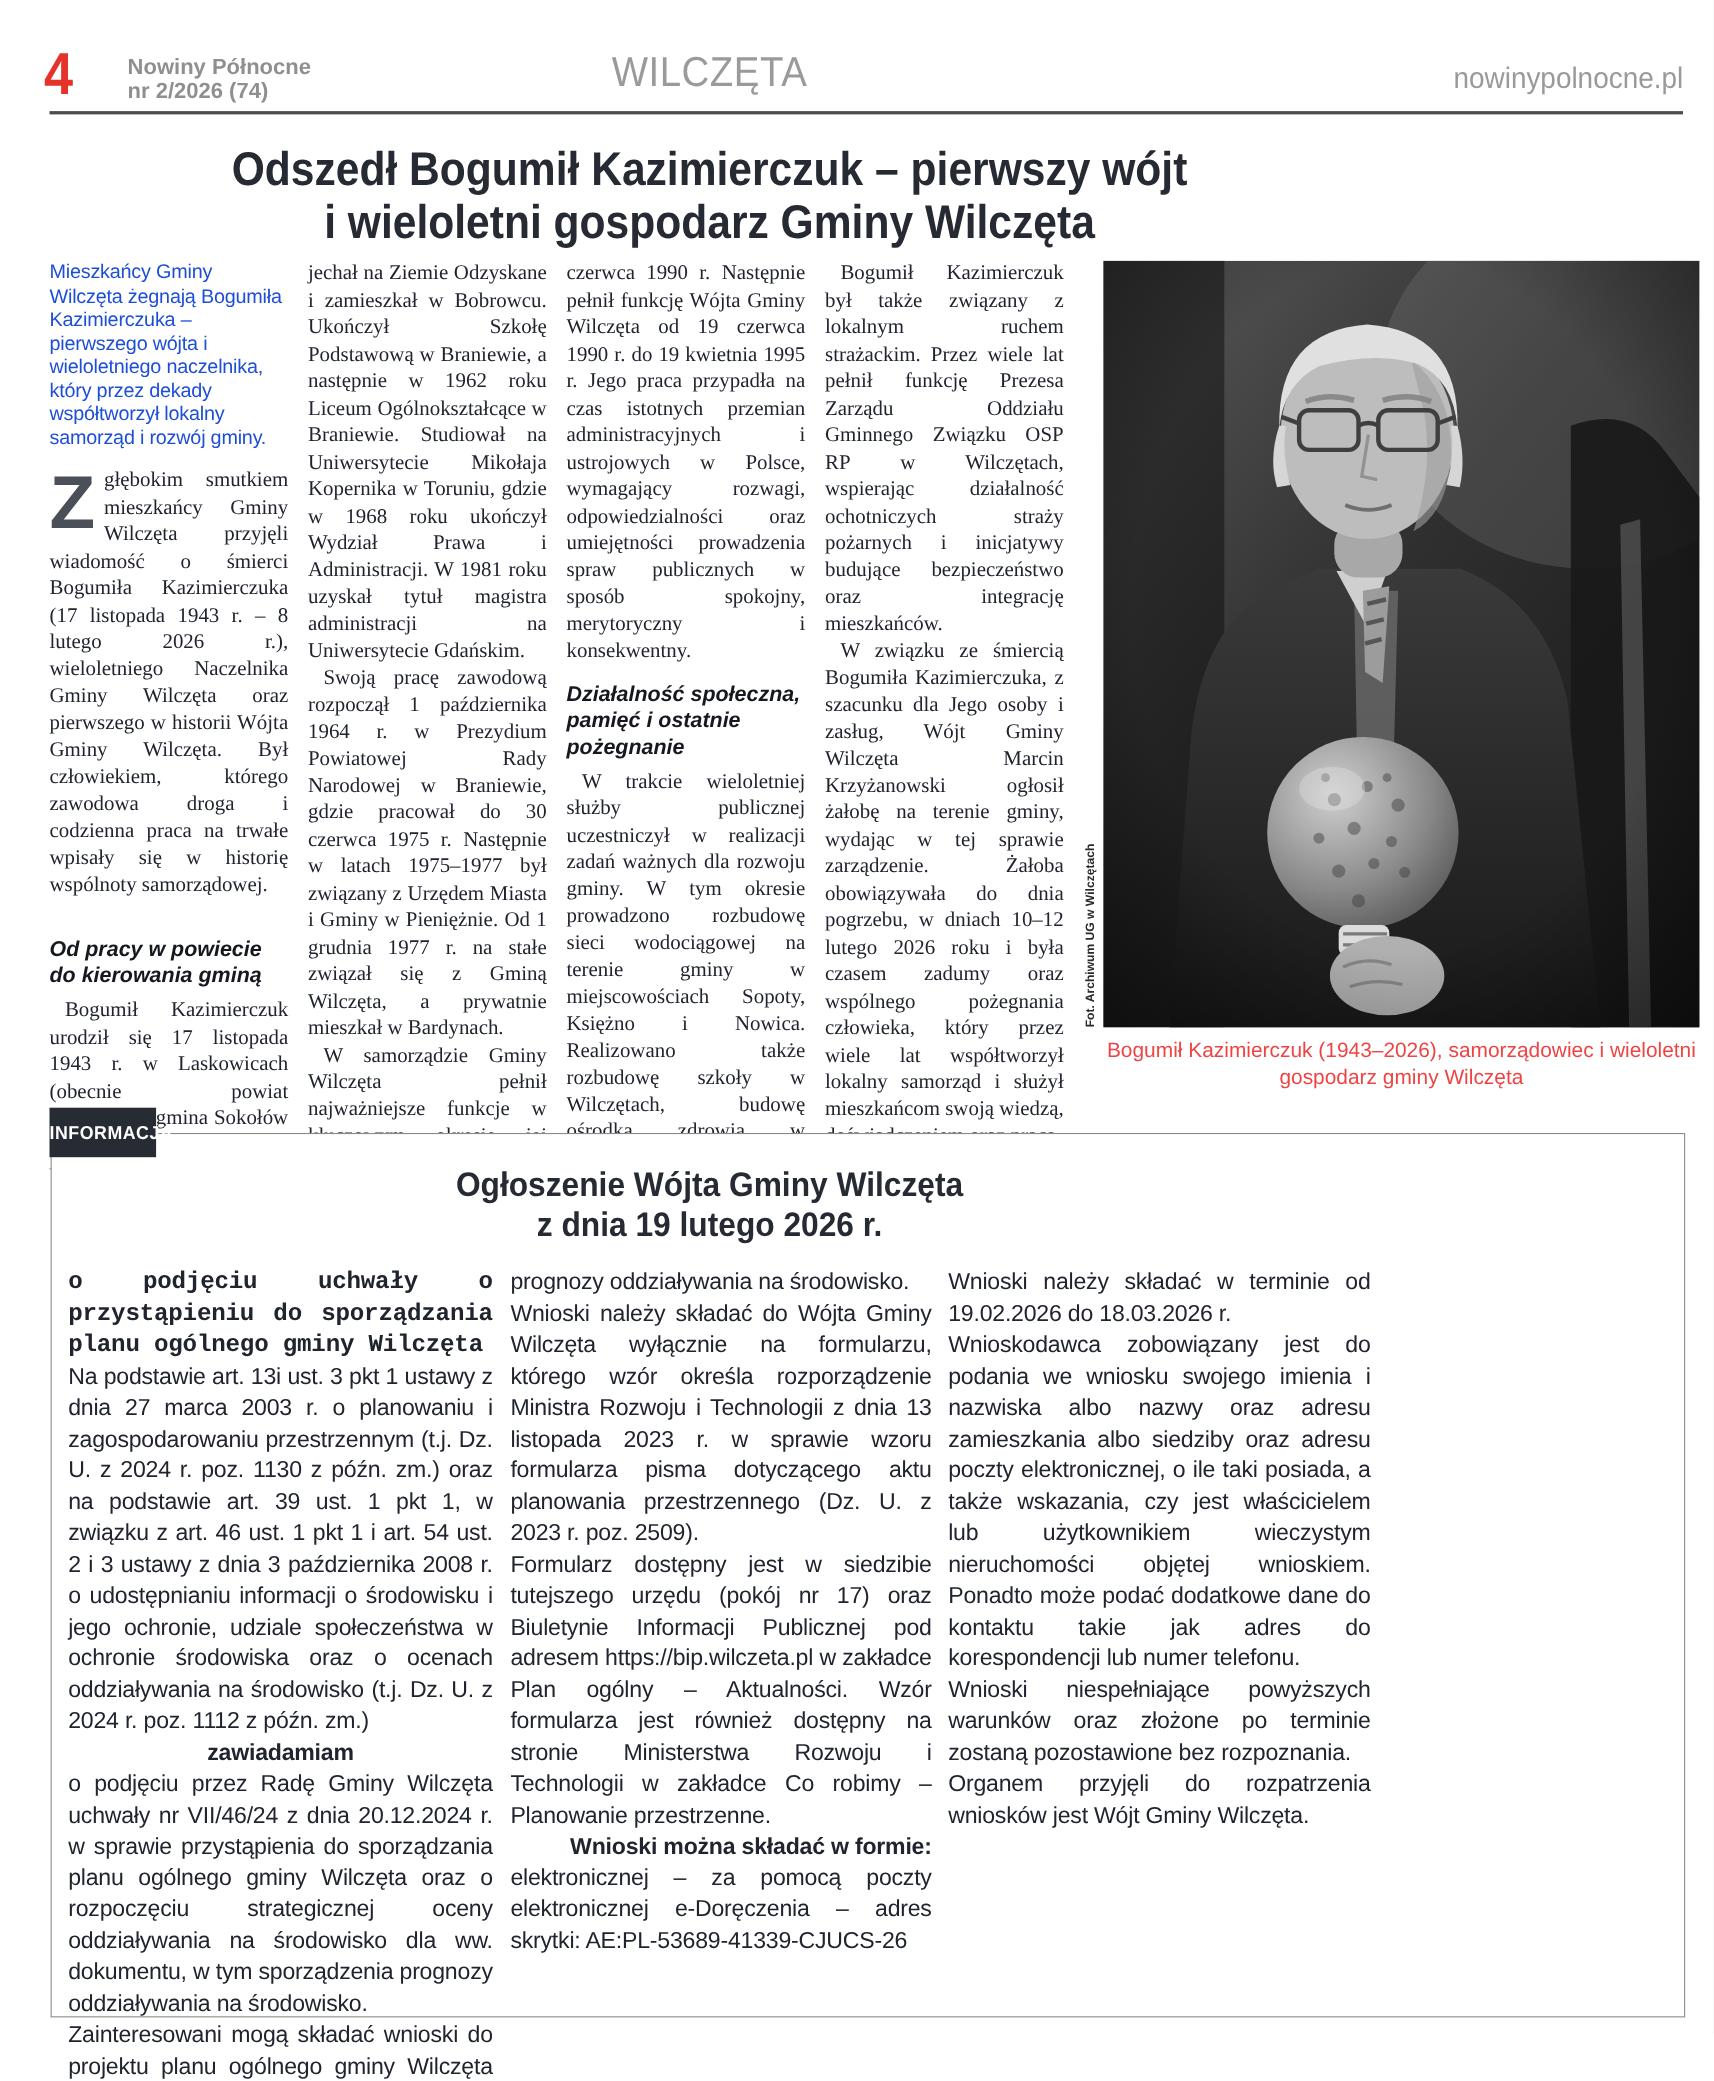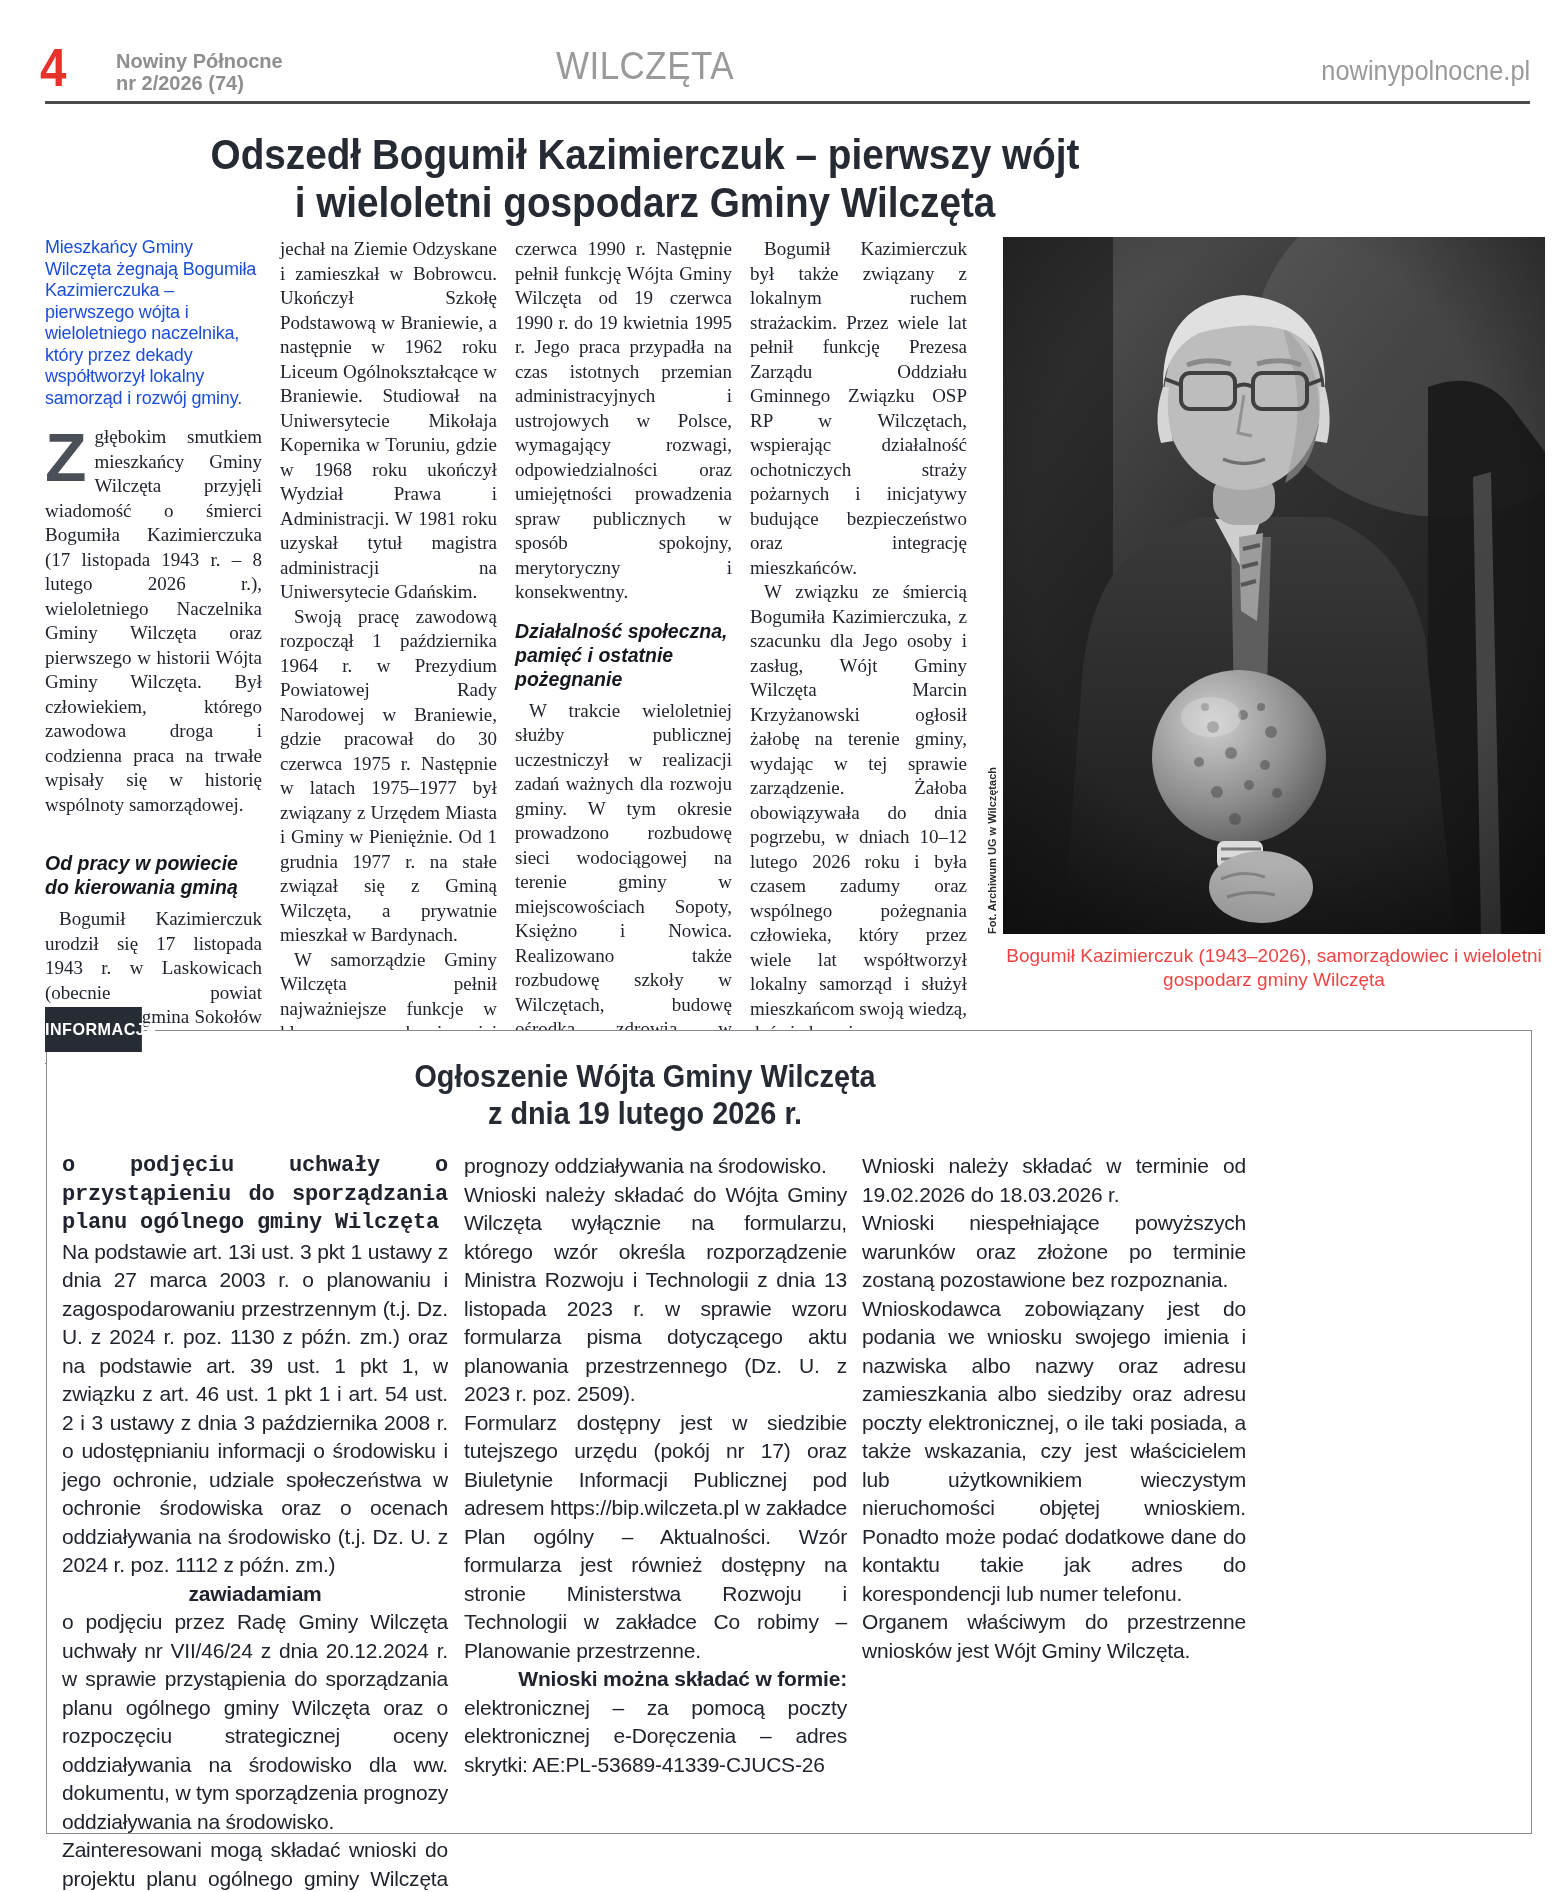--- a/index.html
+++ b/index.html
@@ -196,18 +196,18 @@
   <div class="ann-col ann-colB">
     <p>prognozy oddziaływania na środowisko.</p>
     <p>Wnioski należy składać do Wójta Gminy Wilczęta wyłącznie na formularzu, którego wzór określa rozporządzenie Ministra Rozwoju i Technologii z dnia 13 listopada 2023 r. w sprawie wzoru formularza pisma dotyczącego aktu planowania przestrzennego (Dz. U. z 2023 r. poz. 2509).</p>
     <p>Formularz dostępny jest w siedzibie tutejszego urzędu (pokój nr 17) oraz Biuletynie Informacji Publicznej pod adresem https://bip.wilczeta.pl w zakładce Plan ogólny – Aktualności. Wzór formularza jest również dostępny na stronie Ministerstwa Rozwoju i Technologii w zakładce Co robimy – Planowanie przestrzenne.</p>
     <p class="ann-bold">Wnioski można składać w formie:</p>
     <p>elektronicznej – za pomocą poczty elektronicznej e-Doręczenia – adres skrytki: AE:PL-53689-41339-CJUCS-26</p>
   </div>
 
   <div class="ann-col ann-colC">
     <p>Wnioski należy składać w terminie od 19.02.2026 do 18.03.2026 r.</p>
+    <p>Wnioskodawca zobowiązany jest do podania we wniosku swojego imienia i nazwiska albo nazwy oraz adresu zamieszkania albo siedziby oraz adresu poczty elektronicznej, o ile taki posiada, a także wskazania, czy jest właścicielem lub użytkownikiem wieczystym nieruchomości objętej wnioskiem. Ponadto może podać dodatkowe dane do kontaktu takie jak adres do korespondencji lub numer telefonu.</p>
     <p>Wnioski niespełniające powyższych warunków oraz złożone po terminie zostaną pozostawione bez rozpoznania.</p>
-    <p>Wnioskodawca zobowiązany jest do podania we wniosku swojego imienia i nazwiska albo nazwy oraz adresu zamieszkania albo siedziby oraz adresu poczty elektronicznej, o ile taki posiada, a także wskazania, czy jest właścicielem lub użytkownikiem wieczystym nieruchomości objętej wnioskiem. Ponadto może podać dodatkowe dane do kontaktu takie jak adres do korespondencji lub numer telefonu.</p>
-    <p>Organem właściwym do przestrzenne wniosków jest Wójt Gminy Wilczęta.</p>
+    <p>Organem przyjęli do rozpatrzenia wniosków jest Wójt Gminy Wilczęta.</p>
   </div>
 
 </div>
 
 </body></html>

